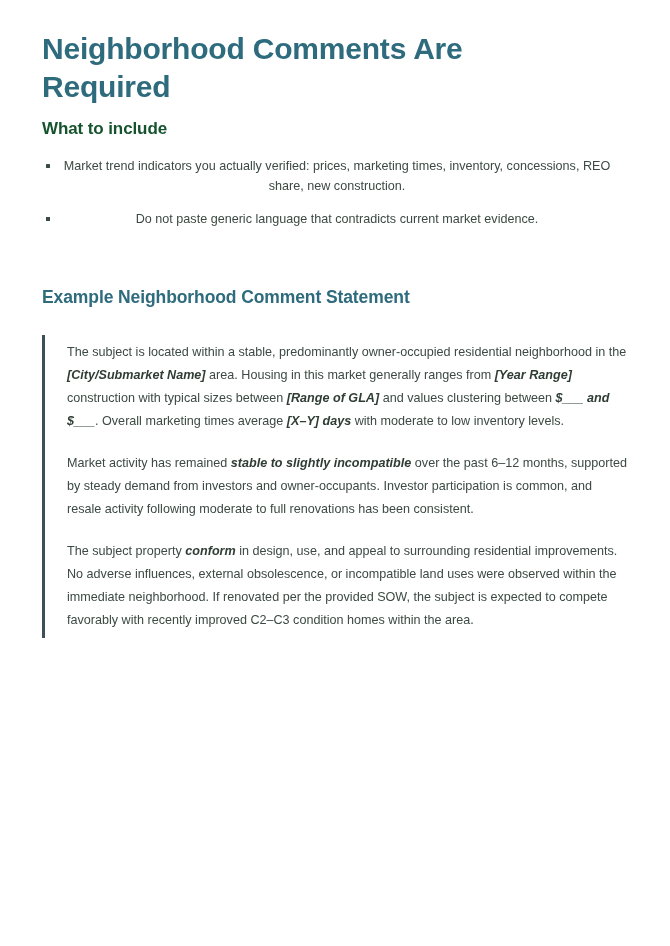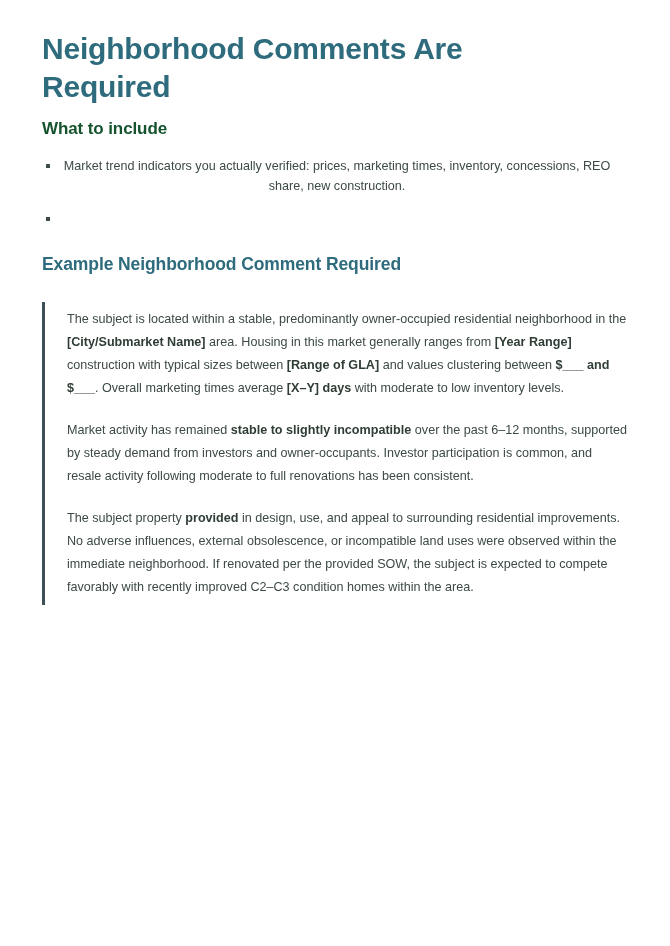--- a/index.html
+++ b/index.html
@@ -81,55 +81,56 @@
     border-left: 3px solid #3d4f57;
     max-width: 592px;
   }
   .quote-para {
     margin: 0 0 19px 0;
     font-size: 12.6px;
     line-height: 23px;
     color: #3c4a43;
   }
   .quote-para:last-child { margin-bottom: 0; }
-  .quote-para b { font-weight: bold; color: #2f3d35; }
+  .quote-para b { font-weight: bold; color: #2f3d35; font-style: italic; }
 </style>
 </head>
 <body>
 
 <div class="page">
 
   <h1 class="doc-title">Neighborhood Comments Are Required</h1>
 
   <h2 class="subheading">What to include</h2>
 
   <ul class="bullet-list">
     <li class="bullet-item">
       <span class="bullet-marker"></span>
       <span>Market trend indicators you actually verified: prices, marketing times, inventory, concessions, REO share, new construction.</span>
     </li>
     <li class="bullet-item">
       <span class="bullet-marker"></span>
     </li>
     <li class="bullet-item">
       <span class="bullet-marker"></span>
+      <span>Do not paste generic language that contradicts current market evidence.</span>
     </li>
   </ul>
 
-  <h2 class="section-heading">Example Neighborhood Comment Required</h2>
+  <h2 class="section-heading">Example Neighborhood Comment Statement</h2>
 
   <blockquote class="quote-block">
 
     <p class="quote-para">
       <span>The subject is located within a stable, predominantly owner-occupied residential neighborhood in the </span><b>[City/Submarket Name]</b><span> area. Housing in this market generally ranges from </span><b>[Year Range]</b><span> construction with typical sizes between </span><b>[Range of GLA]</b><span> and values clustering between </span><b>$___ and $___</b><span>. Overall marketing times average </span><b>[X–Y] days</b><span> with moderate to low inventory levels.</span>
     </p>
 
     <p class="quote-para">
       <span>Market activity has remained </span><b>stable to slightly incompatible</b><span> over the past 6–12 months, supported by steady demand from investors and owner-occupants. Investor participation is common, and resale activity following moderate to full renovations has been consistent.</span>
     </p>
 
     <p class="quote-para">
-      <span>The subject property </span><b>provided</b><span> in design, use, and appeal to surrounding residential improvements. No adverse influences, external obsolescence, or incompatible land uses were observed within the immediate neighborhood. If renovated per the provided SOW, the subject is expected to compete favorably with recently improved C2–C3 condition homes within the area.</span>
+      <span>The subject property </span><b>conform</b><span> in design, use, and appeal to surrounding residential improvements. No adverse influences, external obsolescence, or incompatible land uses were observed within the immediate neighborhood. If renovated per the provided SOW, the subject is expected to compete favorably with recently improved C2–C3 condition homes within the area.</span>
     </p>
 
   </blockquote>
 
 </div>
 
 </body></html>

